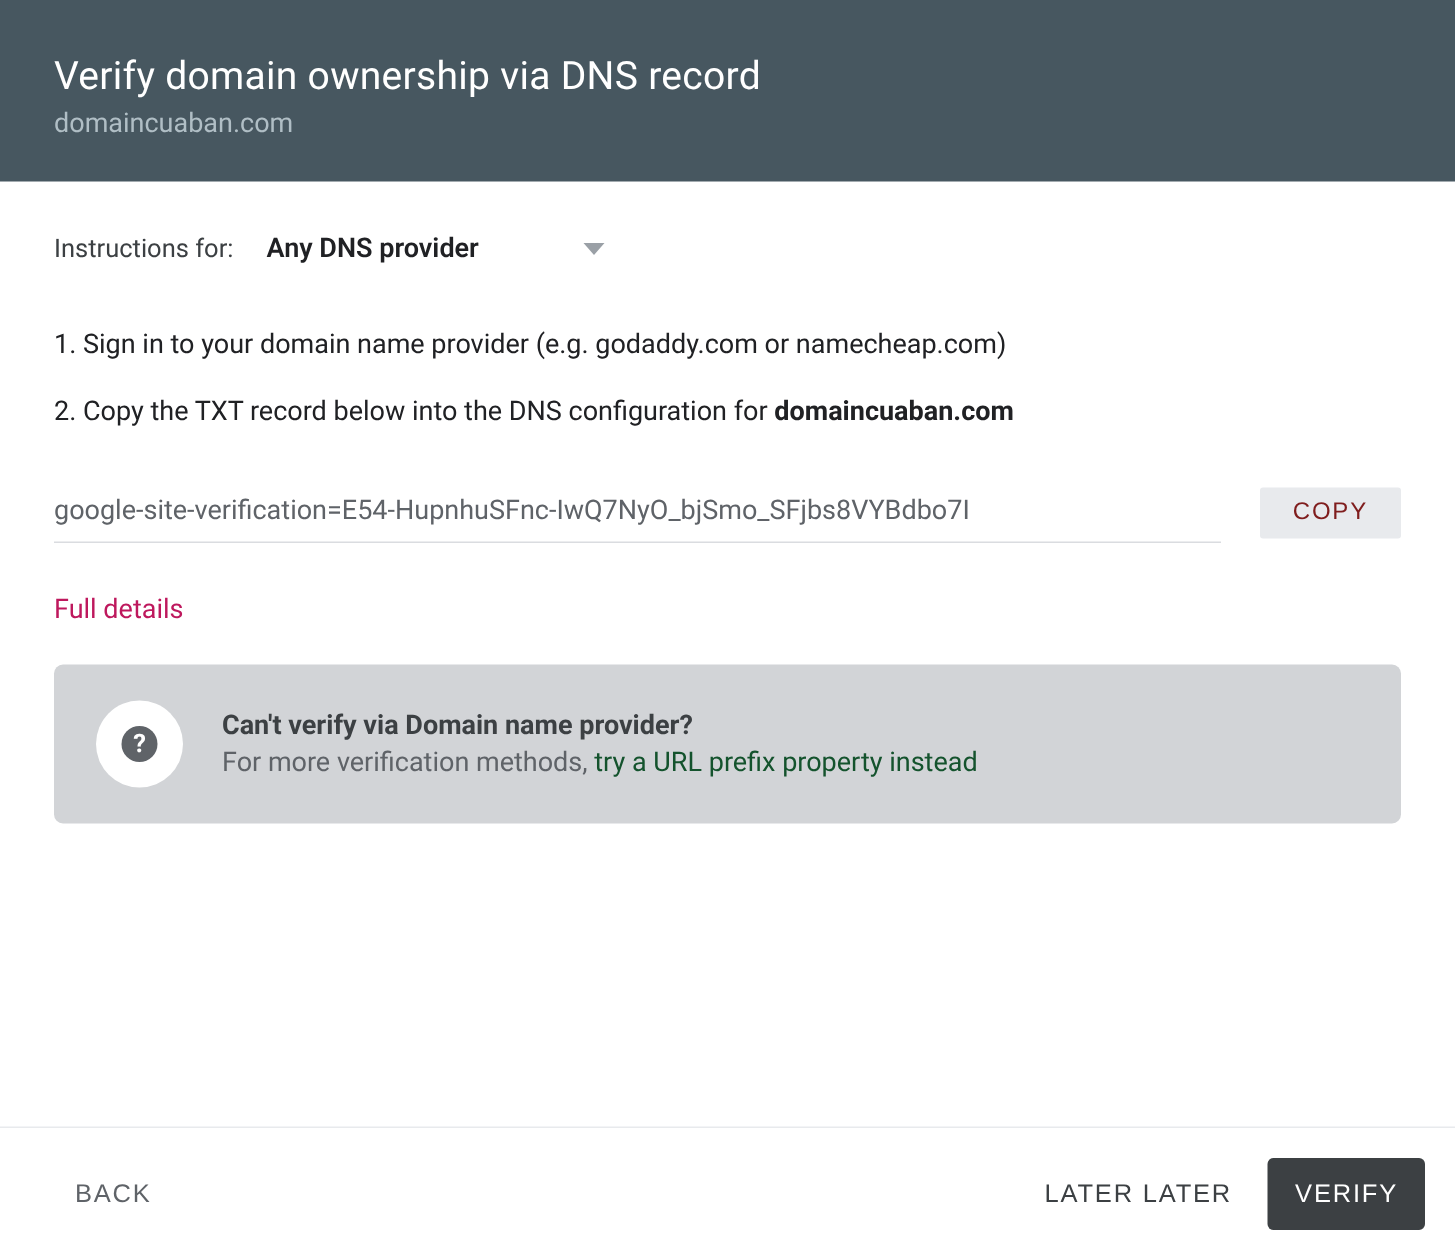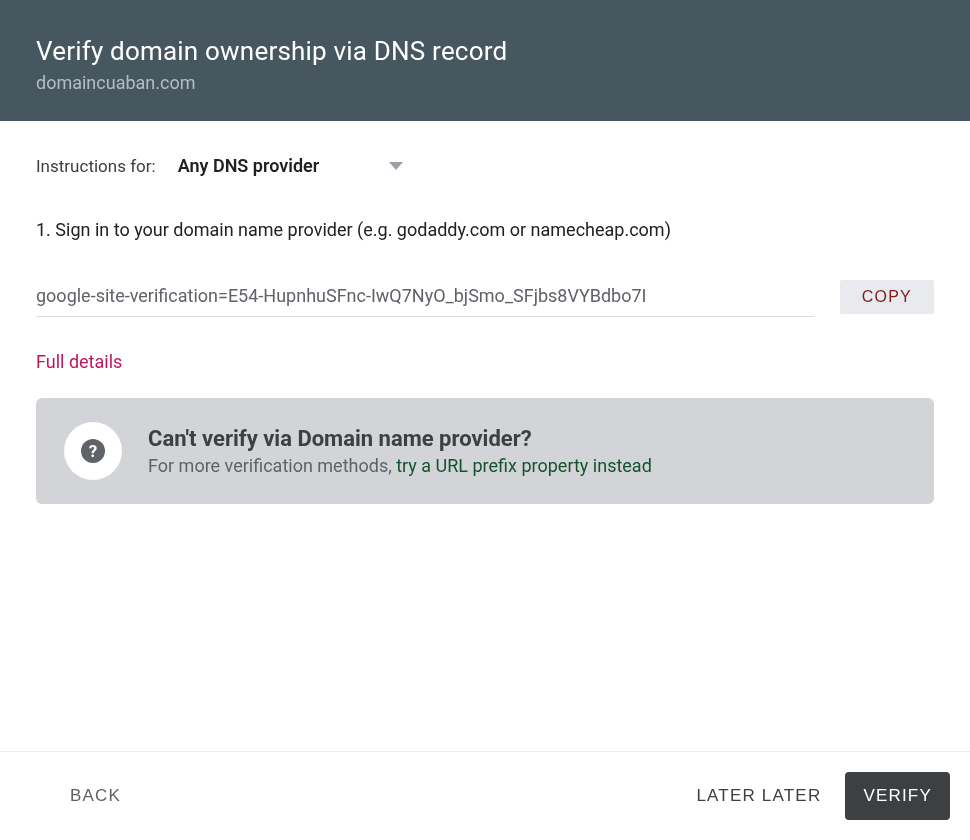--- a/index.html
+++ b/index.html
@@ -138,39 +138,39 @@
       border-radius: 50%;
       background: #5f6368;
       color: #fff;
       display: flex;
       align-items: center;
       justify-content: center;
       font-size: 17px;
       font-weight: 700;
     }
     .alt-text-title {
-      font-size: 22px;
+      font-size: 18px;
       font-weight: 700;
       color: #3c4043;
       margin-bottom: 4px;
     }
     .alt-text-body {
       font-size: 18px;
       color: #5f6368;
     }
     .alt-link {
       color: #14532d;
       cursor: pointer;
     }
     .footer {
       position: absolute;
       bottom: 0;
       left: 0;
       right: 0;
-      padding: 20px 20px 20px 64px;
+      padding: 20px 20px 20px 44px;
       display: flex;
       align-items: center;
       justify-content: space-between;
       border-top: 1px solid #e8eaed;
       background: #fff;
     }
     .footer-left, .footer-right {
       display: flex;
       align-items: center;
       gap: 18px;
@@ -213,20 +213,23 @@
   <div class="instructions-row">
     <span class="instructions-label">Instructions for:</span>
     <div class="provider-select">
       <span class="provider-select-text">Any DNS provider</span>
       <span class="dropdown-arrow"></span>
     </div>
   </div>
 
   <div class="step">1. Sign in to your domain name provider (e.g. godaddy.com or namecheap.com)</div>
 
+  <div class="step">
+    <span>2. Copy the TXT record below into the DNS configuration for </span><span class="bold">domaincuaban.com</span>
+  </div>
 
   <div class="txt-row">
     <input class="txt-field" type="text" readonly="" value="google-site-verification=E54-HupnhuSFnc-IwQ7NyO_bjSmo_SFjbs8VYBdbo7I" style="">
     <button class="copy-btn">COPY</button>
   </div>
 
 
 
   <div class="full-details">Full details</div>
 

